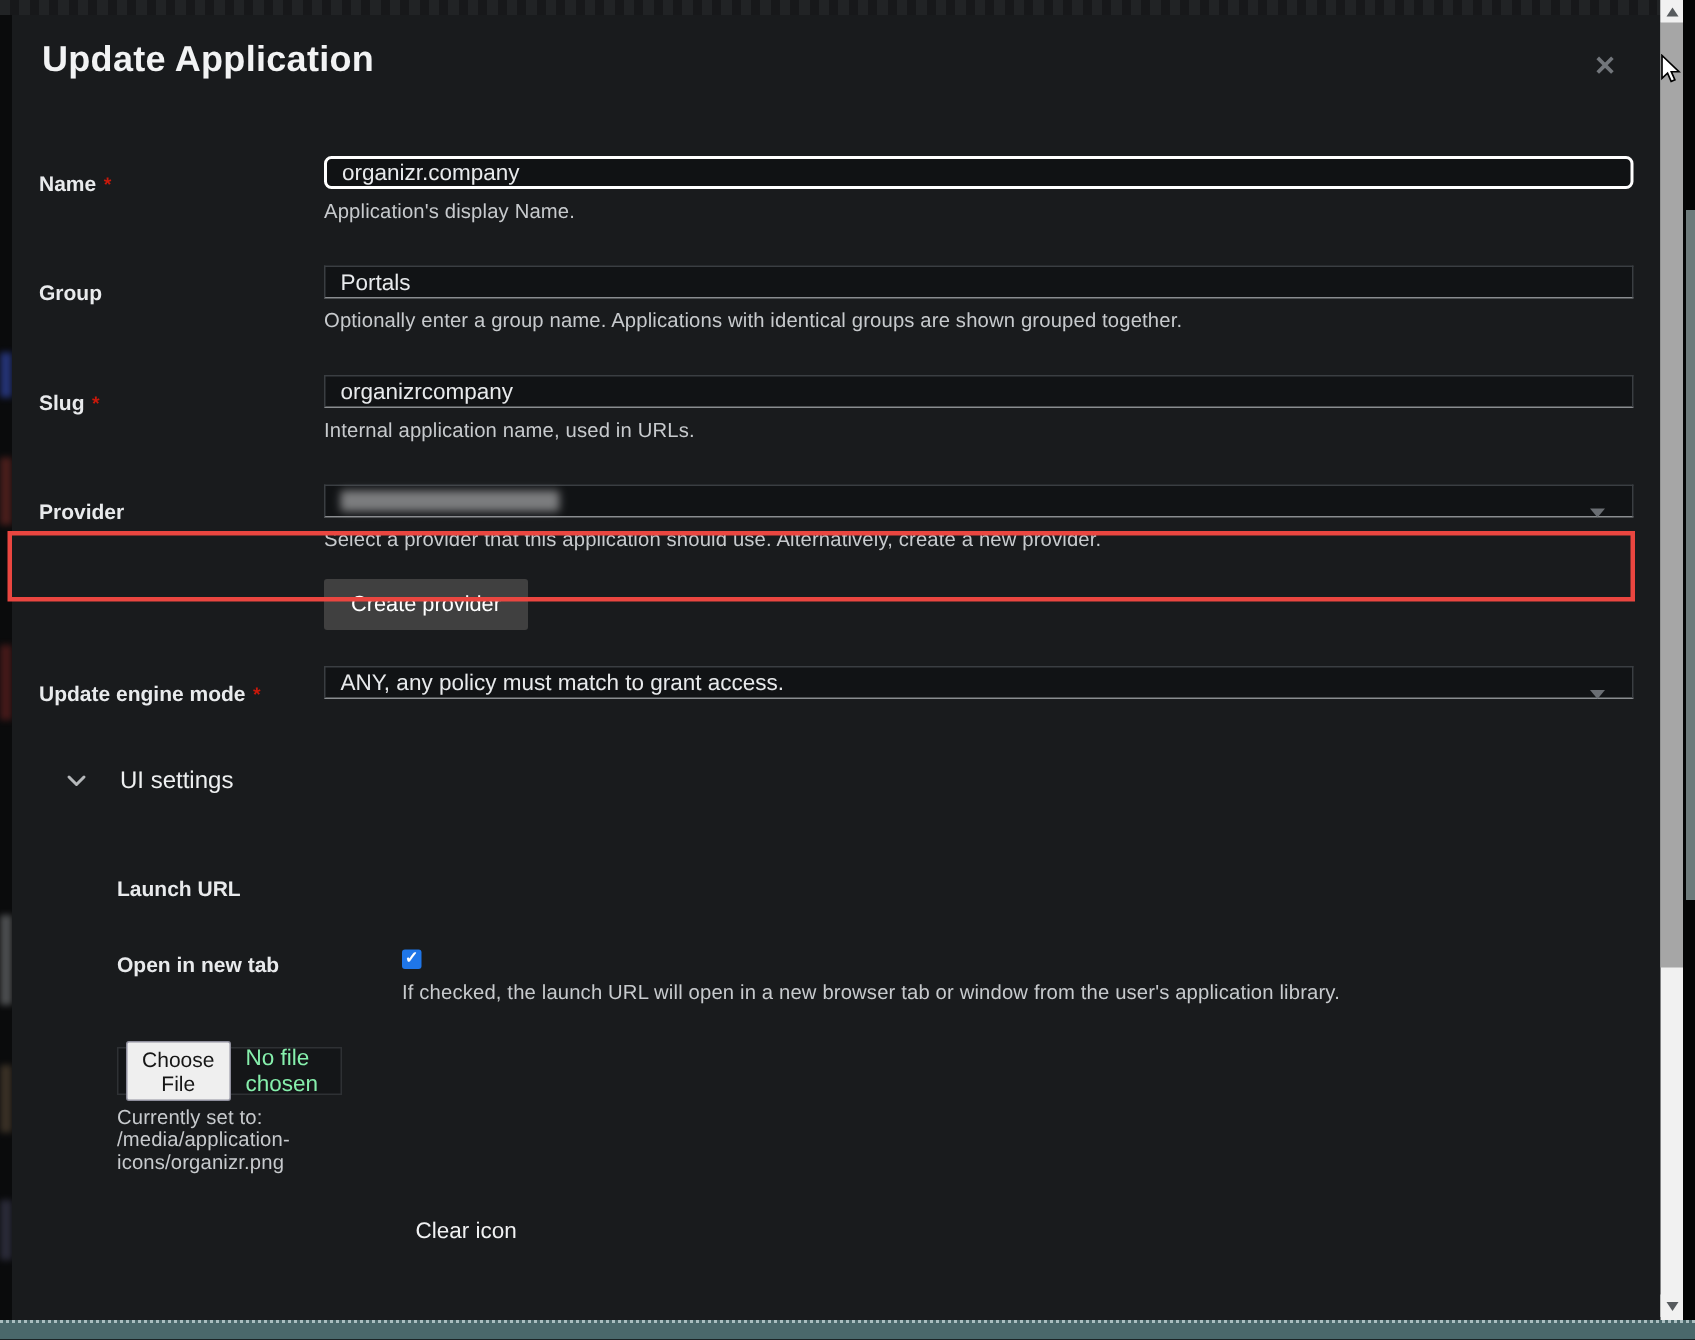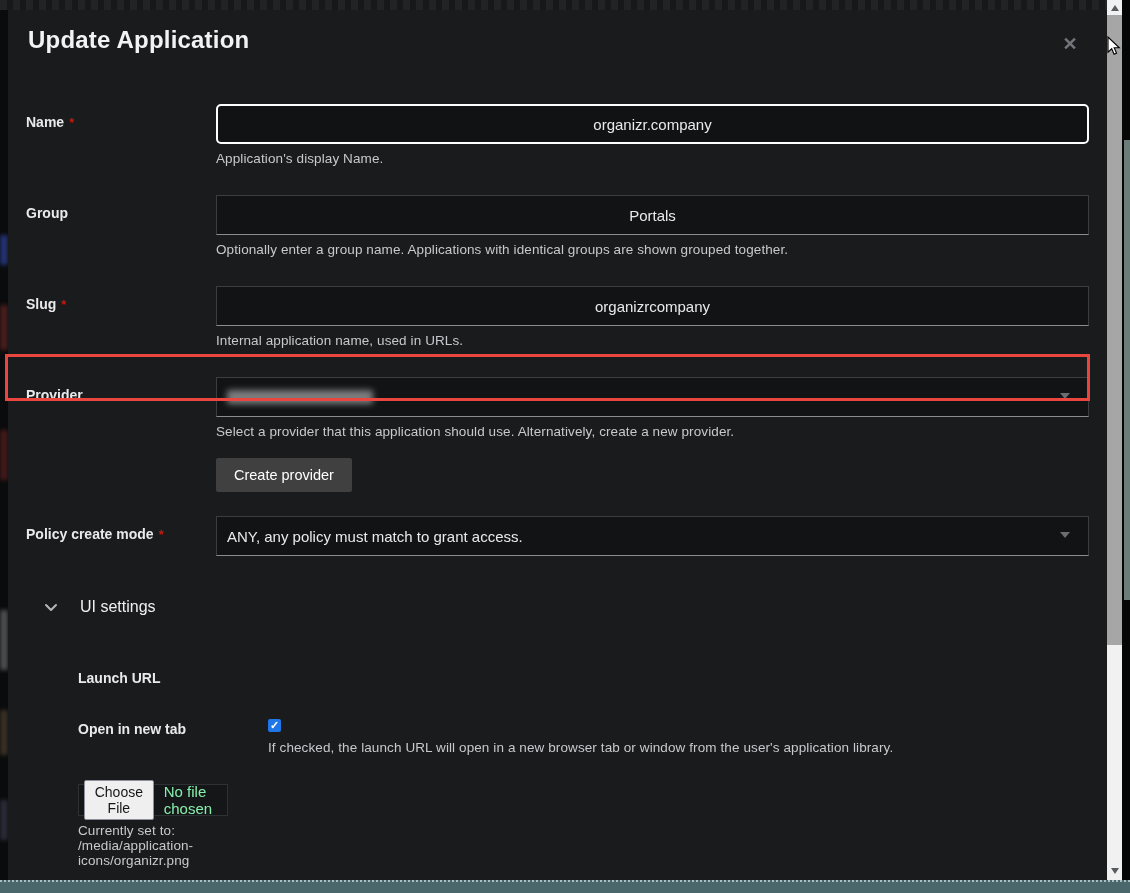--- a/index.html
+++ b/index.html
@@ -34,23 +34,23 @@
   .close-btn { position:absolute; left:1050px; top:22px; width:24px; height:24px;
     color:#72767b; font-size:18px; font-weight:700; background:none; border:none;
     cursor:pointer; line-height:24px; text-align:center; }
 
   .form { position:absolute; left:18px; top:94px; width:1063px; }
   .row { display:grid; grid-template-columns:150px 1fr; margin-bottom:29px;gap:40px; }
   .row .lbl { padding-top:10px; font-size:14px; font-weight:700; color:#e8eaec; }
   .req { color:#c9190b; font-size:13px; margin-left:5px; }
   .help { margin-top:7px; font-size:13.5px; color:#c7cacd; letter-spacing:.1px; }
 
-  .txt, .sel { width:100%; height:40px; background:#111315; border:1px solid #3a3e42;
+  .txt, .sel { width:100%; height:22px; background:#111315; border:1px solid #3a3e42;
     border-bottom:1px solid #8a8d90; color:#e8eaec; font-size:15px; padding:0 10px;
-    font-family:"Liberation Sans", sans-serif; border-radius:0;text-align:center; }
+    font-family:"Liberation Sans", sans-serif; border-radius:0; }
   .txt.focused { border:2px solid #ffffff; border-radius:5px; background:#101214; }
   .sel { position:relative; display:flex; align-items:center; }
   .caret { position:absolute; right:18px; top:15px; width:0; height:0;
     border-left:5px solid transparent; border-right:5px solid transparent; border-top:6px solid #6a6e73; }
   .redact { width:146px; height:14px; background:#8f9092; border-radius:2px; filter:blur(3px); opacity:.85; }
 
   .btn-primary { margin-top:19px; display:inline-block; background:#404040; color:#ffffff;
     border:none; font-size:14.5px; padding:9px 18px; border-radius:2px; cursor:pointer;
     font-family:"Liberation Sans", sans-serif; }
 
@@ -132,21 +132,21 @@
           <div class="sel">
             <div class="redact"></div>
             <span class="caret"></span>
           </div>
           <div class="help">Select a provider that this application should use. Alternatively, create a new provider.</div>
           <button class="btn-primary">Create provider</button>
         </div>
       </div>
 
       <div class="row" style="margin-bottom:0;">
-        <div class="lbl"><span>Policy create mode</span><span class="req">*</span></div>
+        <div class="lbl"><span>Update engine mode</span><span class="req">*</span></div>
         <div>
           <div class="sel">
             <span style="font-size:15px;color:#e8eaec;">ANY, any policy must match to grant access.</span>
             <span class="caret"></span>
           </div>
         </div>
       </div>
 
       <div class="section-head">
         <span class="chev">

